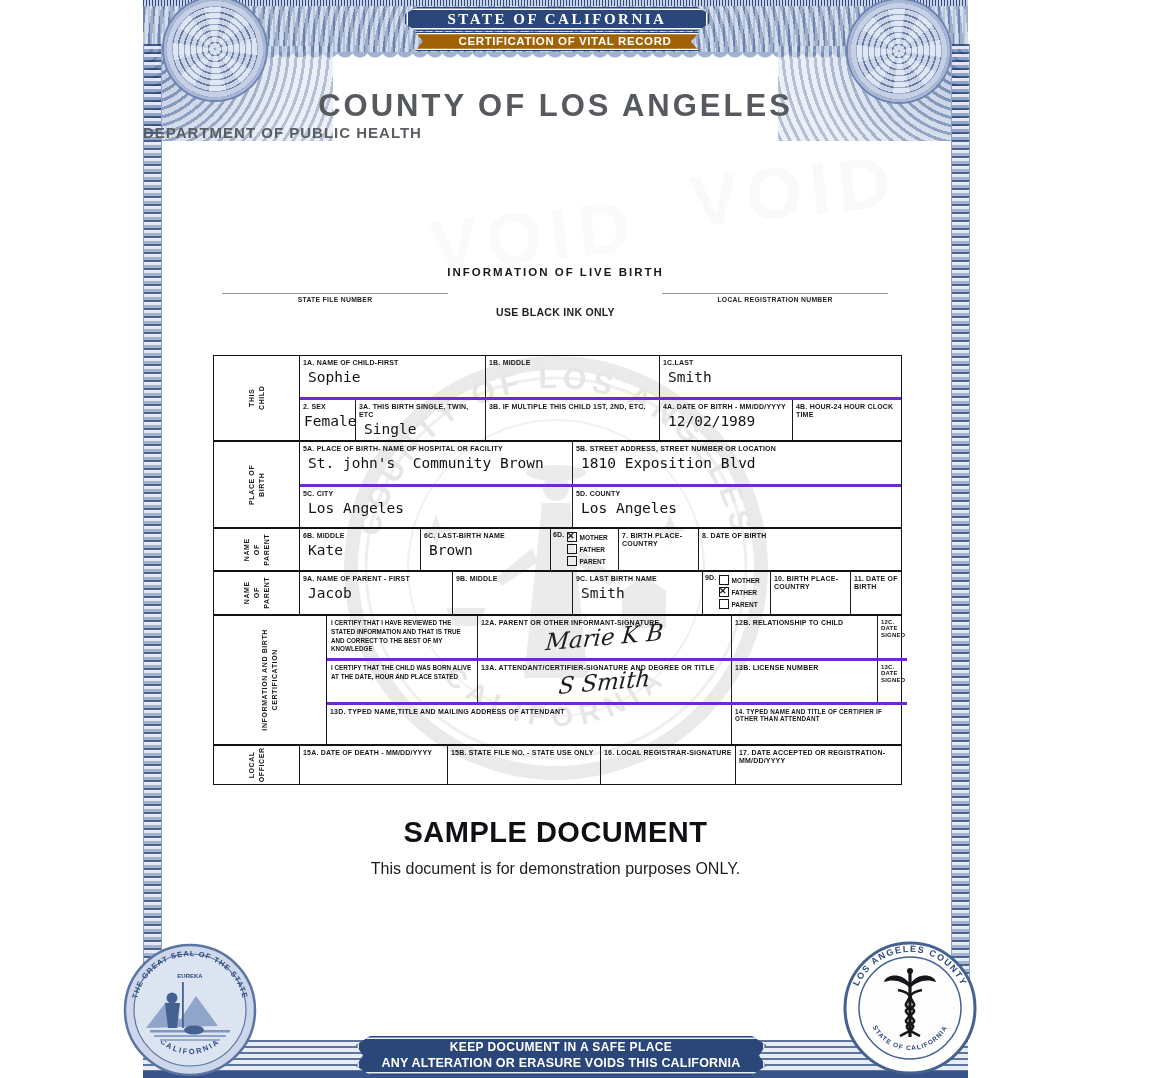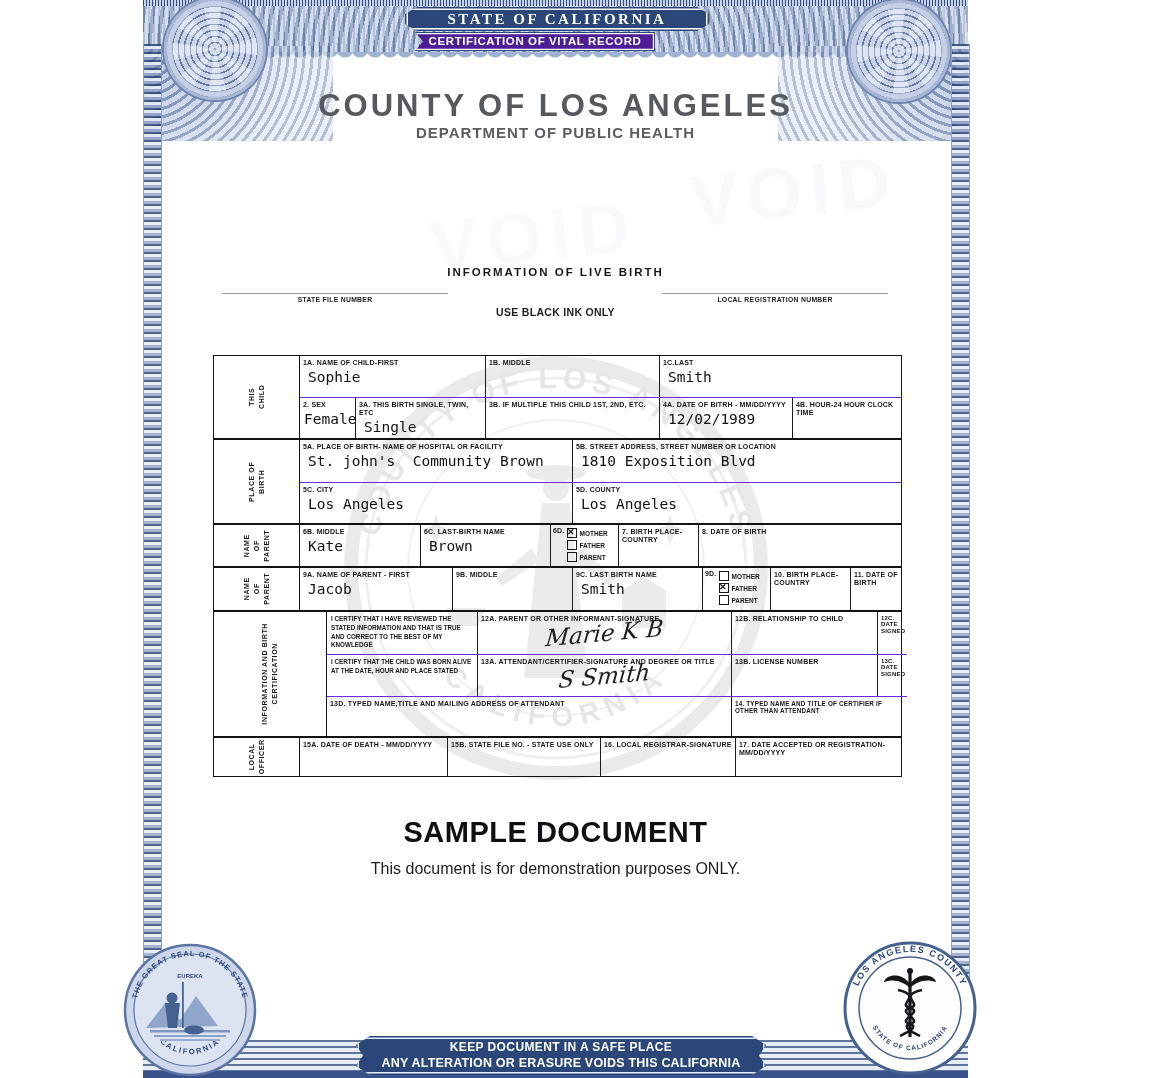--- a/index.html
+++ b/index.html
@@ -41,29 +41,29 @@
   .band-bottom{left:143px;width:825px;bottom:0;height:38px;
     background:repeating-linear-gradient(180deg, rgba(43,70,121,.75) 0 2px, rgba(230,236,247,.95) 2px 6px);}
   .band-bottom::after{content:"";position:absolute;left:0;bottom:0;width:100%;height:7px;background:#37538a;}
 
   
   .plq-state{left:405px;top:7px;width:304px;height:24px;background:#2b4679;color:#fff;
     font-family:"Liberation Serif",serif;font-weight:bold;font-size:15px;letter-spacing:2.5px;
     line-height:24px;text-align:center;
     clip-path:polygon(12px 0,292px 0,304px 7px,304px 17px,292px 24px,12px 24px,0 17px,0 7px);
     box-shadow:inset 0 0 0 1.5px #2b4679, inset 0 0 0 3px #fff;}
-  .plq-cert{left:415px;top:32px;width:240px;height:19px;background:#4c1d95;color:#fff;
+  .plq-cert{left:415px;top:32px;width:300px;height:19px;background:#a16207;color:#fff;
     font-weight:bold;font-size:11.5px;letter-spacing:.6px;line-height:19px;text-align:center;
     clip-path:polygon(0 0,284px 0,276px 50%,284px 100%,0 100%,8px 50%);
     box-shadow:inset 0 0 0 1px #2b4679, inset 0 0 0 2.2px #fff;}
 
   
   .county-title{left:143px;top:88px;width:825px;text-align:center;font-size:31px;font-weight:800;
     letter-spacing:3px;color:#56595e;}
-  .dept-title{left:143px;top:124px;width:825px;text-align:center;font-size:15px;font-weight:700;
+  .dept-title{left:143px;top:124px;width:825px;text-align:left;font-size:15px;font-weight:700;
     letter-spacing:1px;color:#5a5d62;}
 
   .cert-h1{left:143px;top:266px;width:825px;text-align:center;font-size:11.5px;font-weight:800;letter-spacing:2px;color:#16181c;}
   .cert-h2{left:143px;top:280px;width:825px;text-align:center;font-size:11.5px;font-weight:800;letter-spacing:2px;color:#16181c;}
   .rule{height:0;border-top:1.2px solid #9a9a9a;top:293px;}
   .rule.l{left:222px;width:226px;}
   .rule.r{left:662px;width:226px;}
   .cap{top:296px;width:226px;text-align:center;font-size:6.8px;font-weight:700;color:#222;letter-spacing:.3px;}
   .cap.l{left:222px;} .cap.r{left:662px;}
   .ink{left:143px;top:306px;width:825px;text-align:center;font-size:10.5px;font-weight:600;color:#1c1e22;letter-spacing:.3px;}
@@ -74,21 +74,21 @@
 
   
   .tbl{left:213px;top:355px;width:687px;border:1.5px solid #101216;background:transparent;}
   .sec{display:flex;border-top:2px solid #101216;}
   .sec:first-child{border-top:none;}
   .side{flex:0 0 85px;display:flex;align-items:center;justify-content:center;border-right:1.2px solid #101216;}
   .side span{transform:rotate(-90deg);font-size:7px;font-weight:800;letter-spacing:.6px;line-height:1.4;
     text-align:center;color:#14161a;white-space:normal;}
   .grid{flex:1;display:flex;flex-direction:column;}
   .row{display:flex;}
-  .row + .row{border-top:1px solid #6d28d9;}
+  .row + .row{border-top:3px solid #6d28d9;}
   .c{position:relative;box-sizing:border-box;flex:0 0 auto;}
   .c + .c{border-left:1px solid #1a1c20;}
   .c.last{flex:1 1 auto;}
   .lbl{font-size:7px;font-weight:800;letter-spacing:.2px;color:#14161a;padding:2.5px 2px 0 3px;line-height:1.15;}
   .val{font-family:"DejaVu Sans Mono",monospace;font-size:14.5px;color:#101216;padding:2px 0 0 8px;white-space:pre;}
   .stmt{font-size:6.3px;font-weight:800;line-height:1.4;color:#14161a;padding:3px 4px 0 4px;}
   .cbwrap{display:flex;padding:2px 0 0 2px;}
   .cbcol{display:flex;flex-direction:column;margin-left:2px;}
   .cbrow{display:flex;align-items:center;height:12px;}
   .cbbox{position:relative;width:8px;height:8px;border:1px solid #14161a;margin-right:3px;flex:0 0 auto;}

